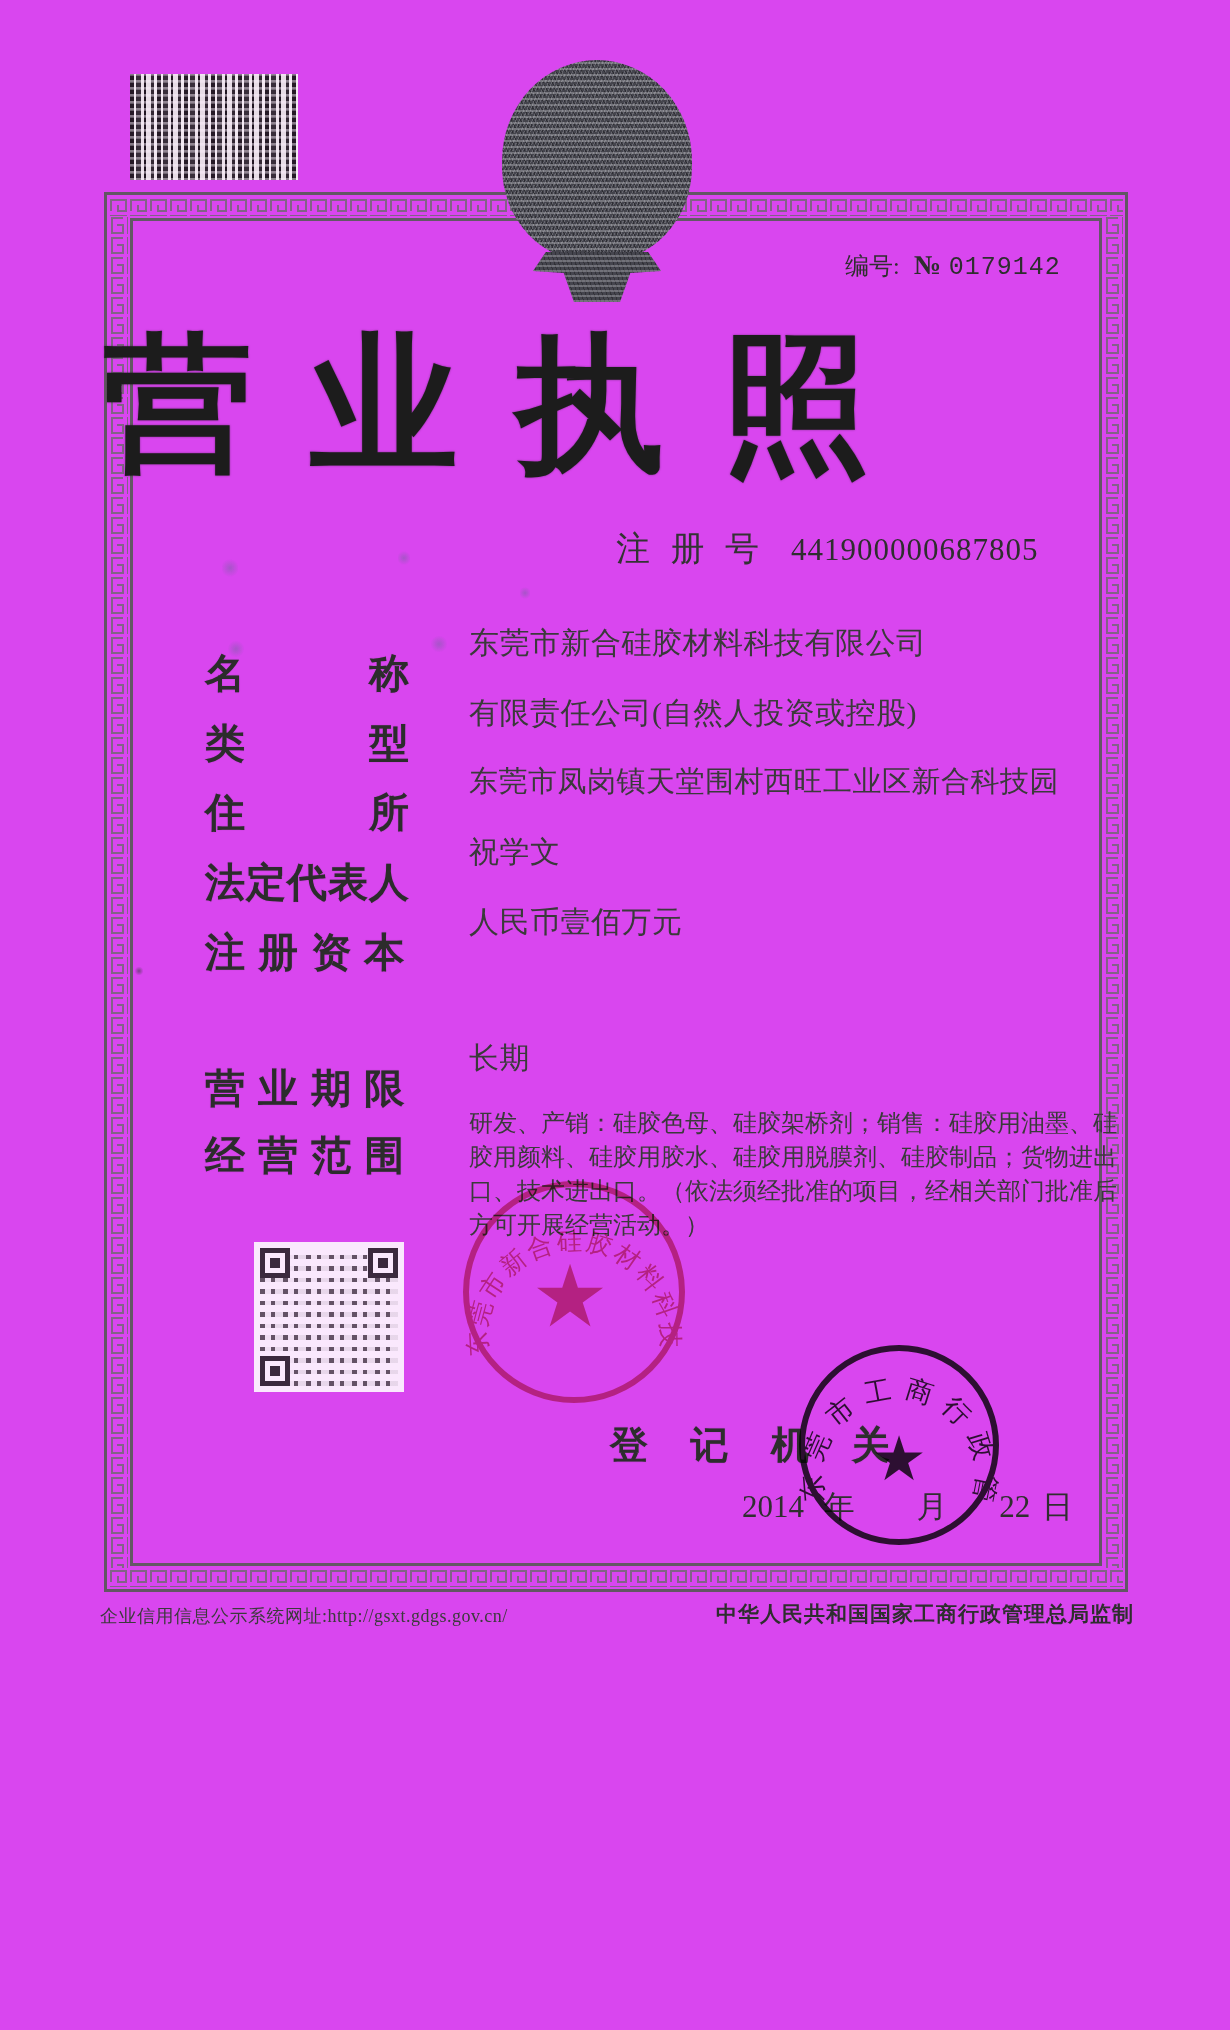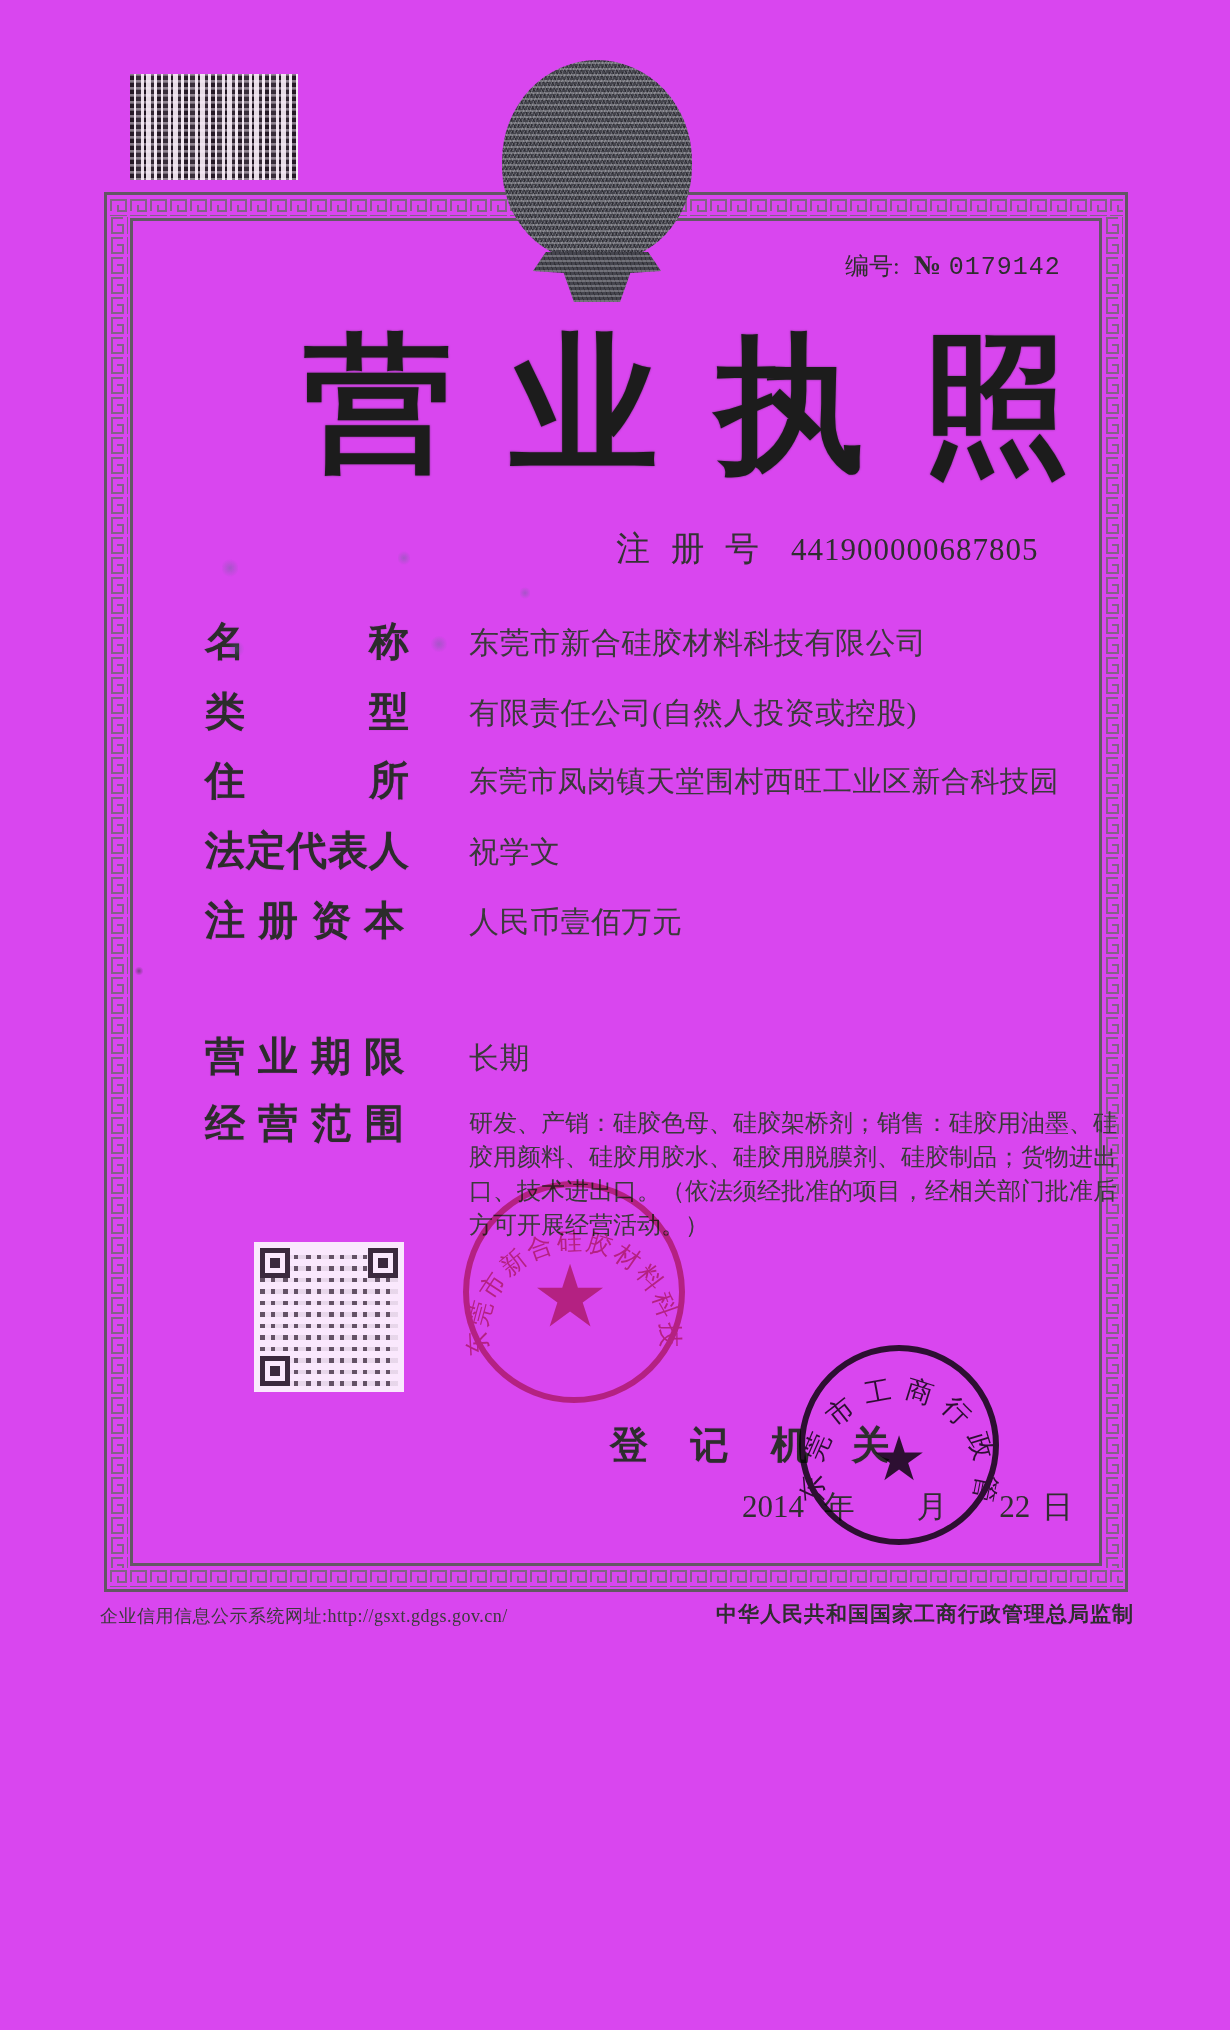--- a/index.html
+++ b/index.html
@@ -49,38 +49,39 @@
   .bs.left   { left:2px; top:21px;  width:19px; height:calc(100% - 42px); }
   .bs.right  { right:2px; top:21px; width:19px; height:calc(100% - 42px); }
 
   
   .serial { position:absolute; left:845px; top:250px; font-size:24px; color:#2e2e2e; white-space:nowrap; }
   .serial .sym { font-weight:bold; font-size:27px; margin:0 8px 0 14px; }
   .serial .num { font-family:"Liberation Mono", monospace; font-size:25px; letter-spacing:1px; }
 
   
   .title {
-    position:absolute; left:104px; width:1024px; top:330px; text-align:right;
+    position:absolute; left:104px; width:1024px; top:330px; text-align:left;
     font-family:"Liberation Sans", sans-serif; font-weight:bold;
     font-size:148px; letter-spacing:58px; line-height:1;
     color:#1c1c1c; text-shadow:0 0 2px rgba(30,30,30,.55);
   }
 
   
   .regline { position:absolute; left:616px; top:526px; white-space:nowrap; }
   .regline .lbl { font-size:34px; color:#333; letter-spacing:6px; }
   .regline .num { font-size:31px; color:#2e2e2e; margin-left:26px; letter-spacing:1px; }
 
   
   .row { position:absolute; left:205px; width:920px; }
   .row .lbl {
     display:inline-block; width:218px; vertical-align:top;
     font-family:"Liberation Sans", sans-serif; font-weight:bold;
     font-size:40px; color:#2c2c2c; white-space:pre; letter-spacing:1px;
     text-shadow:0 0 1px rgba(40,40,40,.4);
+    margin-top:32px;
   }
   .row .val {
     display:inline-block; vertical-align:top; margin-left:46px; margin-top:9px;
     font-size:30px; color:#3a3a3a; max-width:650px; letter-spacing:0.5px;
   }
   .row.r-scope .val { font-size:24px; line-height:34px; margin-top:10px; letter-spacing:0; }
   .row.r-addr .val { font-size:29px; }
 
   
   .qr { position:absolute; left:254px; top:1242px; width:150px; height:150px;

